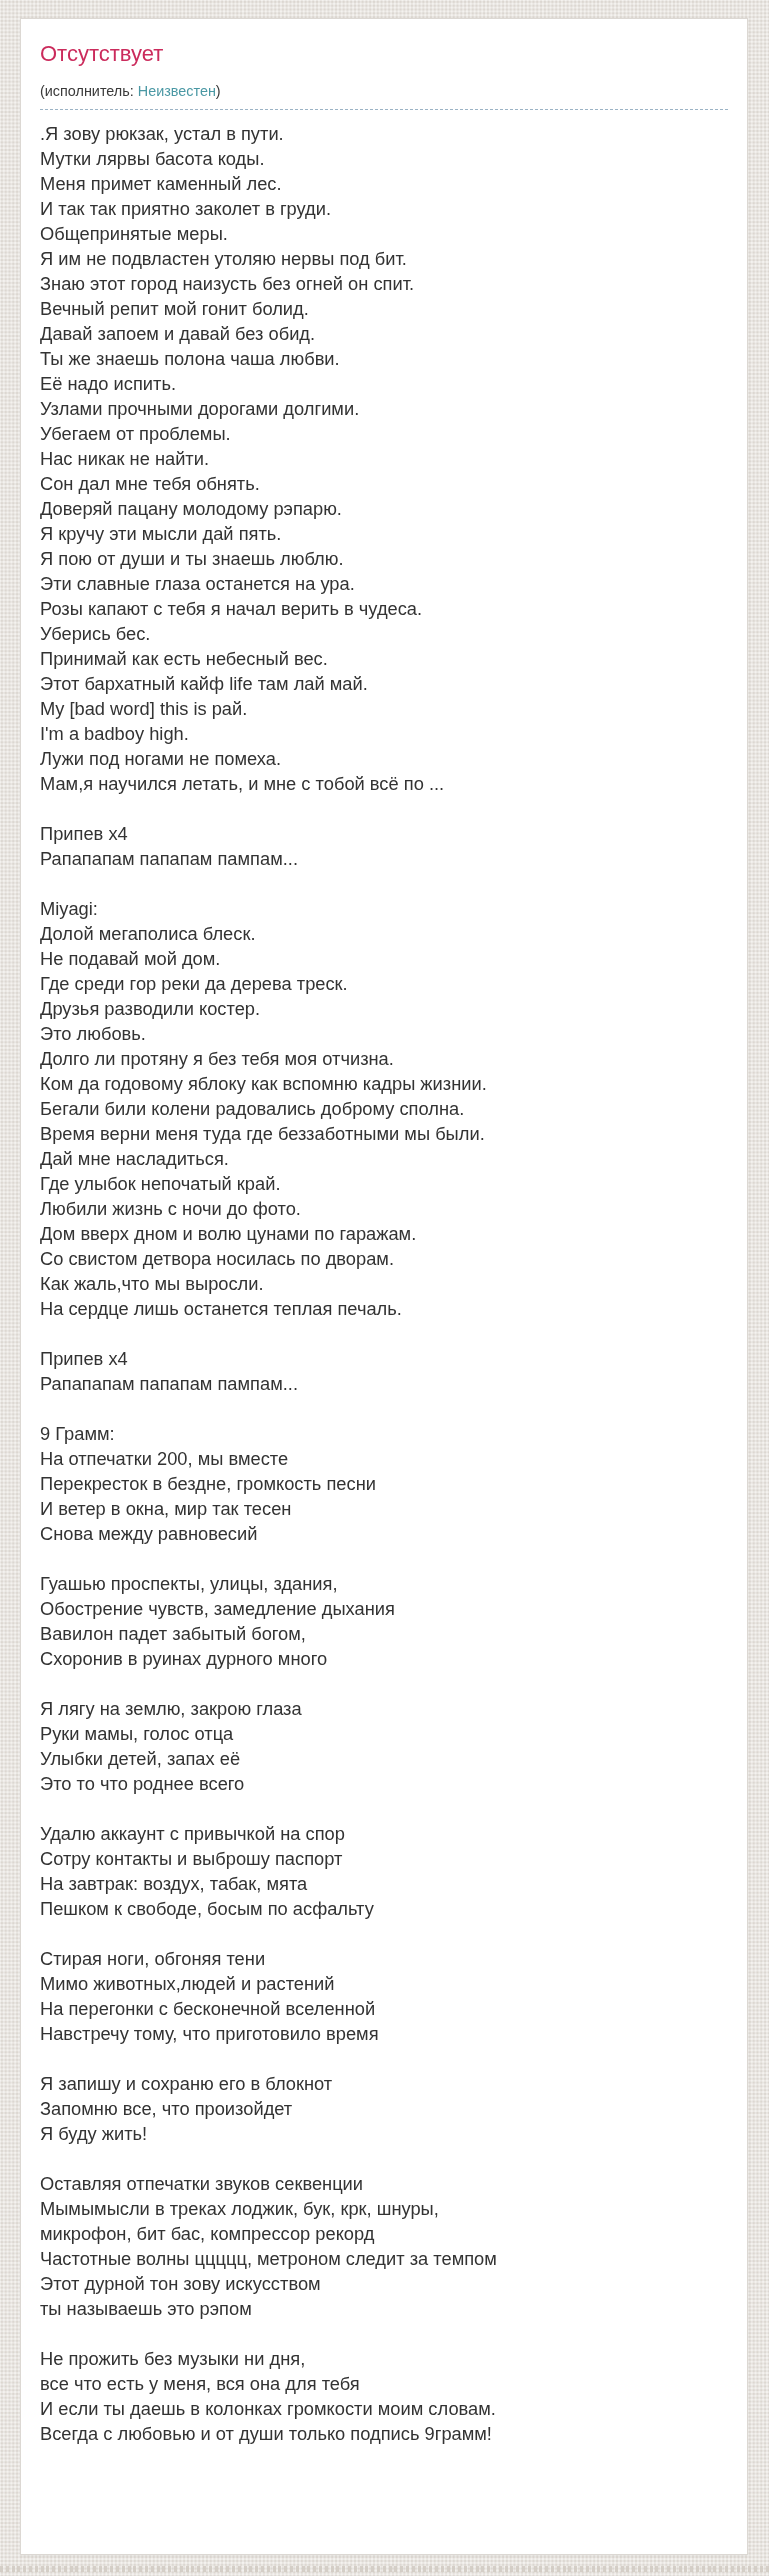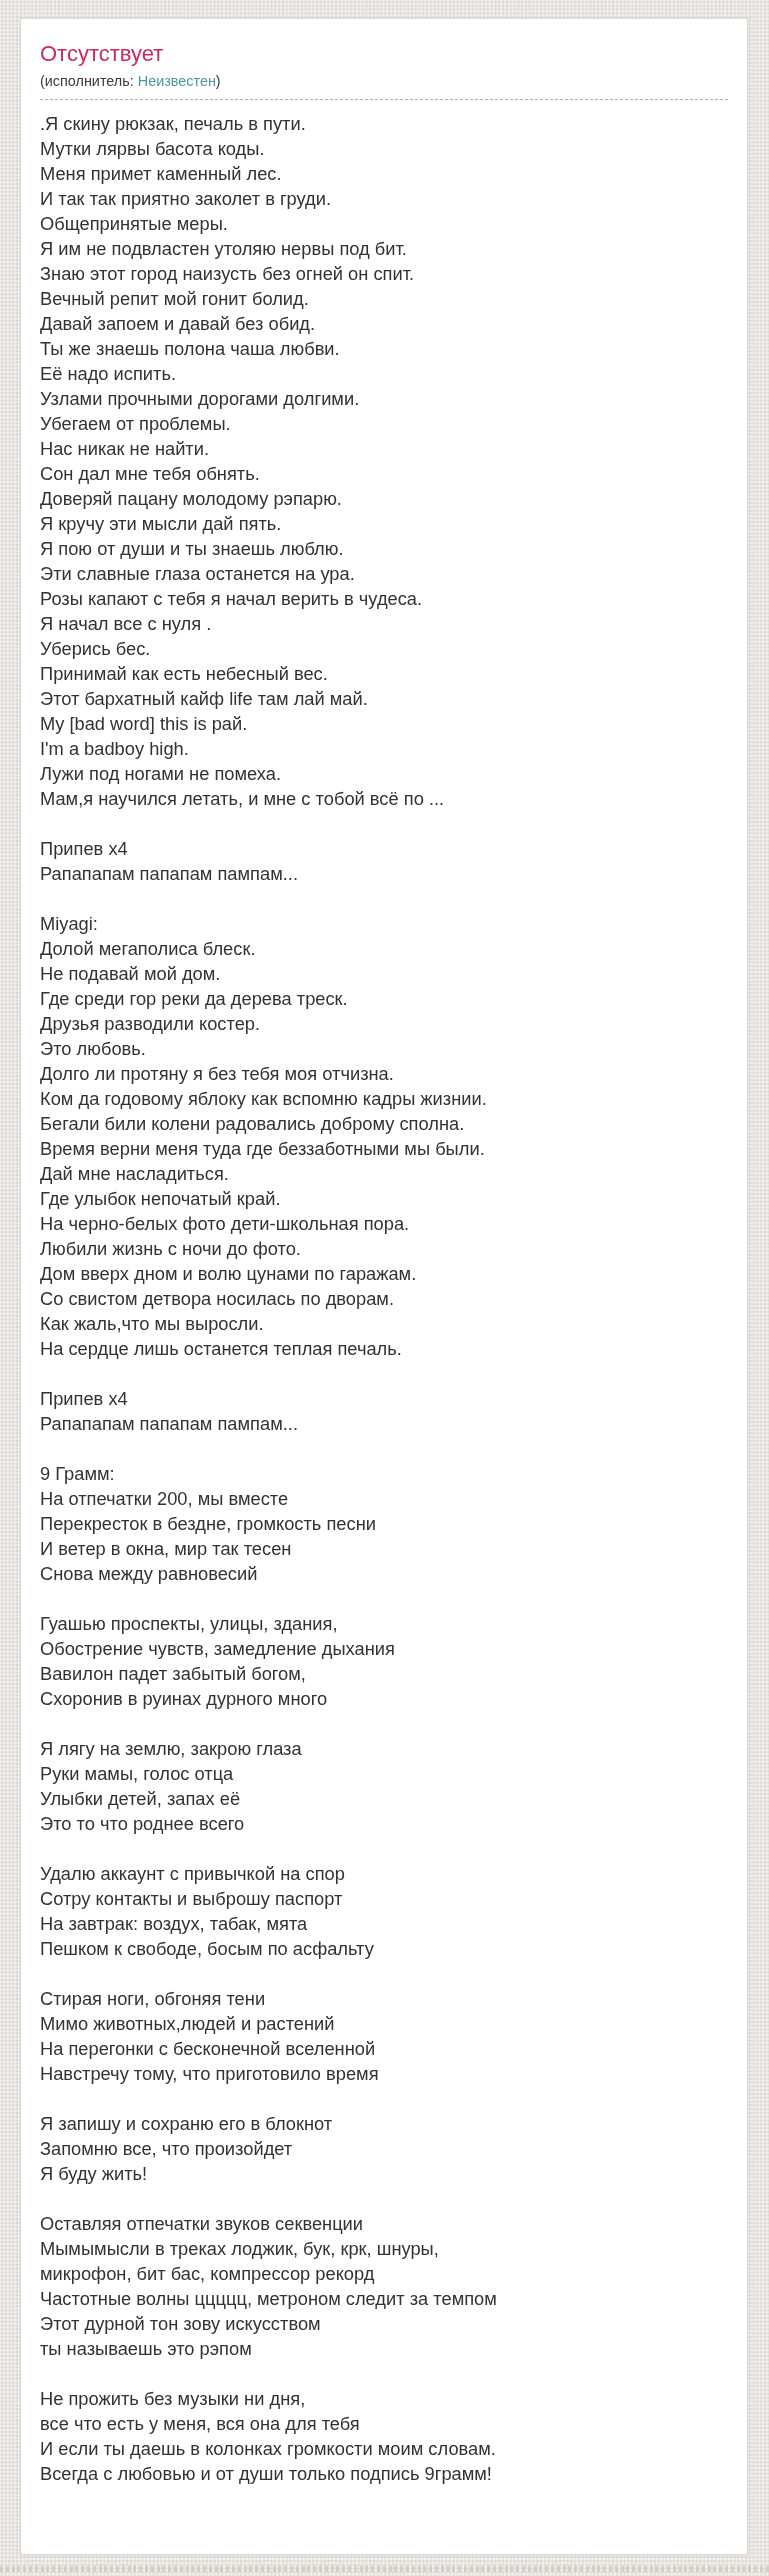--- a/index.html
+++ b/index.html
@@ -34,21 +34,21 @@
     top: 18.3px;
     width: 728px;
     height: 2537px;
     box-sizing: border-box;
     background: #ffffff;
     border: 1px solid #dcd8d3;
     box-shadow: 0 1px 2.9px rgba(0,0,0,0.06);
     padding: 22px 19px 0 19px;
   }
   .song-title {
-    margin: 0 0 5px 0;
+    margin: 0 0 15px 0;
     font-size: 22px;
     line-height: 26px;
     font-weight: 400;
     color: #cb2b5c;
   }
   .artist-line {
     font-size: 14.4px;
     line-height: 18.3px;
     color: #3a3a3a;
     padding-bottom: 8.7px;
@@ -70,41 +70,40 @@
     white-space: nowrap;
   }
 </style>
 </head>
 <body>
 
 <div class="card">
   <h1 class="song-title">Отсутствует</h1>
   <div class="artist-line"><span>(исполнитель:</span><span> </span><span class="artist-link">Неизвестен</span><span>)</span></div>
   <div class="lyrics">
-      <div class="lyric-line">.Я скину рюкзак, печаль в пути.</div>
+      <div class="lyric-line">.Я зову рюкзак, устал в пути.</div>
       <div class="lyric-line">Мутки лярвы басота коды.</div>
       <div class="lyric-line">Меня примет каменный лес.</div>
       <div class="lyric-line">И так так приятно заколет в груди.</div>
       <div class="lyric-line">Общепринятые меры.</div>
       <div class="lyric-line">Я им не подвластен утоляю нервы под бит.</div>
       <div class="lyric-line">Знаю этот город наизусть без огней он спит.</div>
       <div class="lyric-line">Вечный репит мой гонит болид.</div>
       <div class="lyric-line">Давай запоем и давай без обид.</div>
       <div class="lyric-line">Ты же знаешь полона чаша любви.</div>
       <div class="lyric-line">Её надо испить.</div>
       <div class="lyric-line">Узлами прочными дорогами долгими.</div>
       <div class="lyric-line">Убегаем от проблемы.</div>
       <div class="lyric-line">Нас никак не найти.</div>
       <div class="lyric-line">Сон дал мне тебя обнять.</div>
       <div class="lyric-line">Доверяй пацану молодому рэпарю.</div>
       <div class="lyric-line">Я кручу эти мысли дай пять.</div>
       <div class="lyric-line">Я пою от души и ты знаешь люблю.</div>
       <div class="lyric-line">Эти славные глаза останется на ура.</div>
       <div class="lyric-line">Розы капают с тебя я начал верить в чудеса.</div>
-      <div class="lyric-line">Я начал все с нуля .</div>
       <div class="lyric-line">Уберись бес.</div>
       <div class="lyric-line">Принимай как есть небесный вес.</div>
       <div class="lyric-line">Этот бархатный кайф life там лай май.</div>
       <div class="lyric-line">My [bad word] this is рай.</div>
       <div class="lyric-line">I'm a badboy high.</div>
       <div class="lyric-line">Лужи под ногами не помеха.</div>
       <div class="lyric-line">Мам,я научился летать, и мне с тобой всё по ...</div>
       <div class="lyric-line"></div>
       <div class="lyric-line">Припев x4</div>
       <div class="lyric-line">Рапапапам папапам пампам...</div>
@@ -114,21 +113,20 @@
       <div class="lyric-line">Не подавай мой дом.</div>
       <div class="lyric-line">Где среди гор реки да дерева треск.</div>
       <div class="lyric-line">Друзья разводили костер.</div>
       <div class="lyric-line">Это любовь.</div>
       <div class="lyric-line">Долго ли протяну я без тебя моя отчизна.</div>
       <div class="lyric-line">Ком да годовому яблоку как вспомню кадры жизнии.</div>
       <div class="lyric-line">Бегали били колени радовались доброму сполна.</div>
       <div class="lyric-line">Время верни меня туда где беззаботными мы были.</div>
       <div class="lyric-line">Дай мне насладиться.</div>
       <div class="lyric-line">Где улыбок непочатый край.</div>
-      <div class="lyric-line">На черно-белых фото дети-школьная пора.</div>
       <div class="lyric-line">Любили жизнь с ночи до фото.</div>
       <div class="lyric-line">Дом вверх дном и волю цунами по гаражам.</div>
       <div class="lyric-line">Со свистом детвора носилась по дворам.</div>
       <div class="lyric-line">Как жаль,что мы выросли.</div>
       <div class="lyric-line">На сердце лишь останется теплая печаль.</div>
       <div class="lyric-line"></div>
       <div class="lyric-line">Припев x4</div>
       <div class="lyric-line">Рапапапам папапам пампам...</div>
       <div class="lyric-line"></div>
       <div class="lyric-line">9 Грамм:</div>

